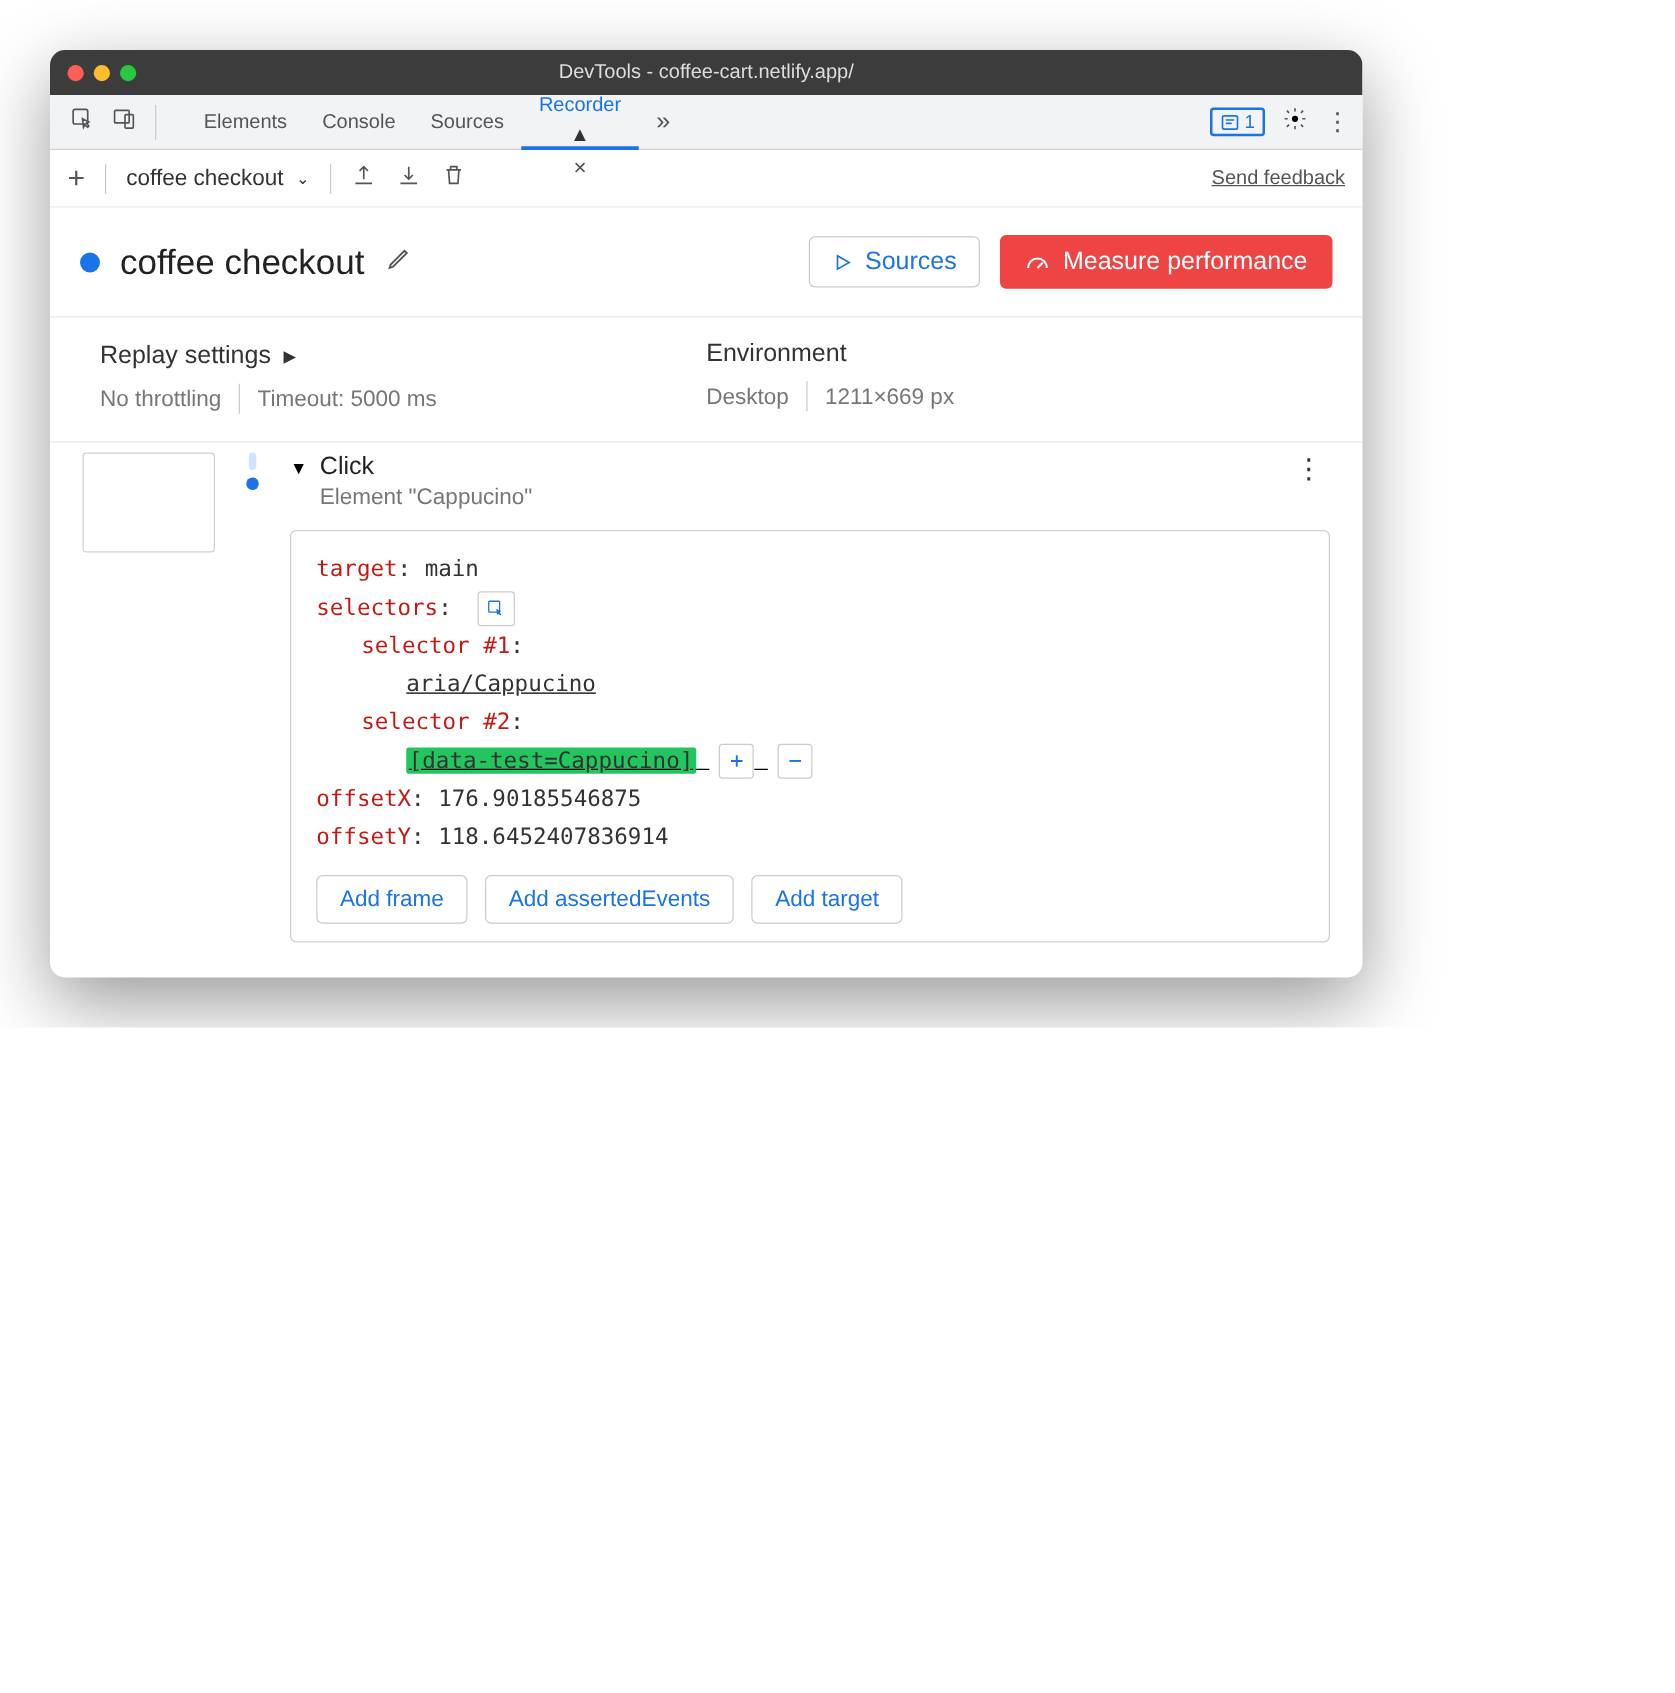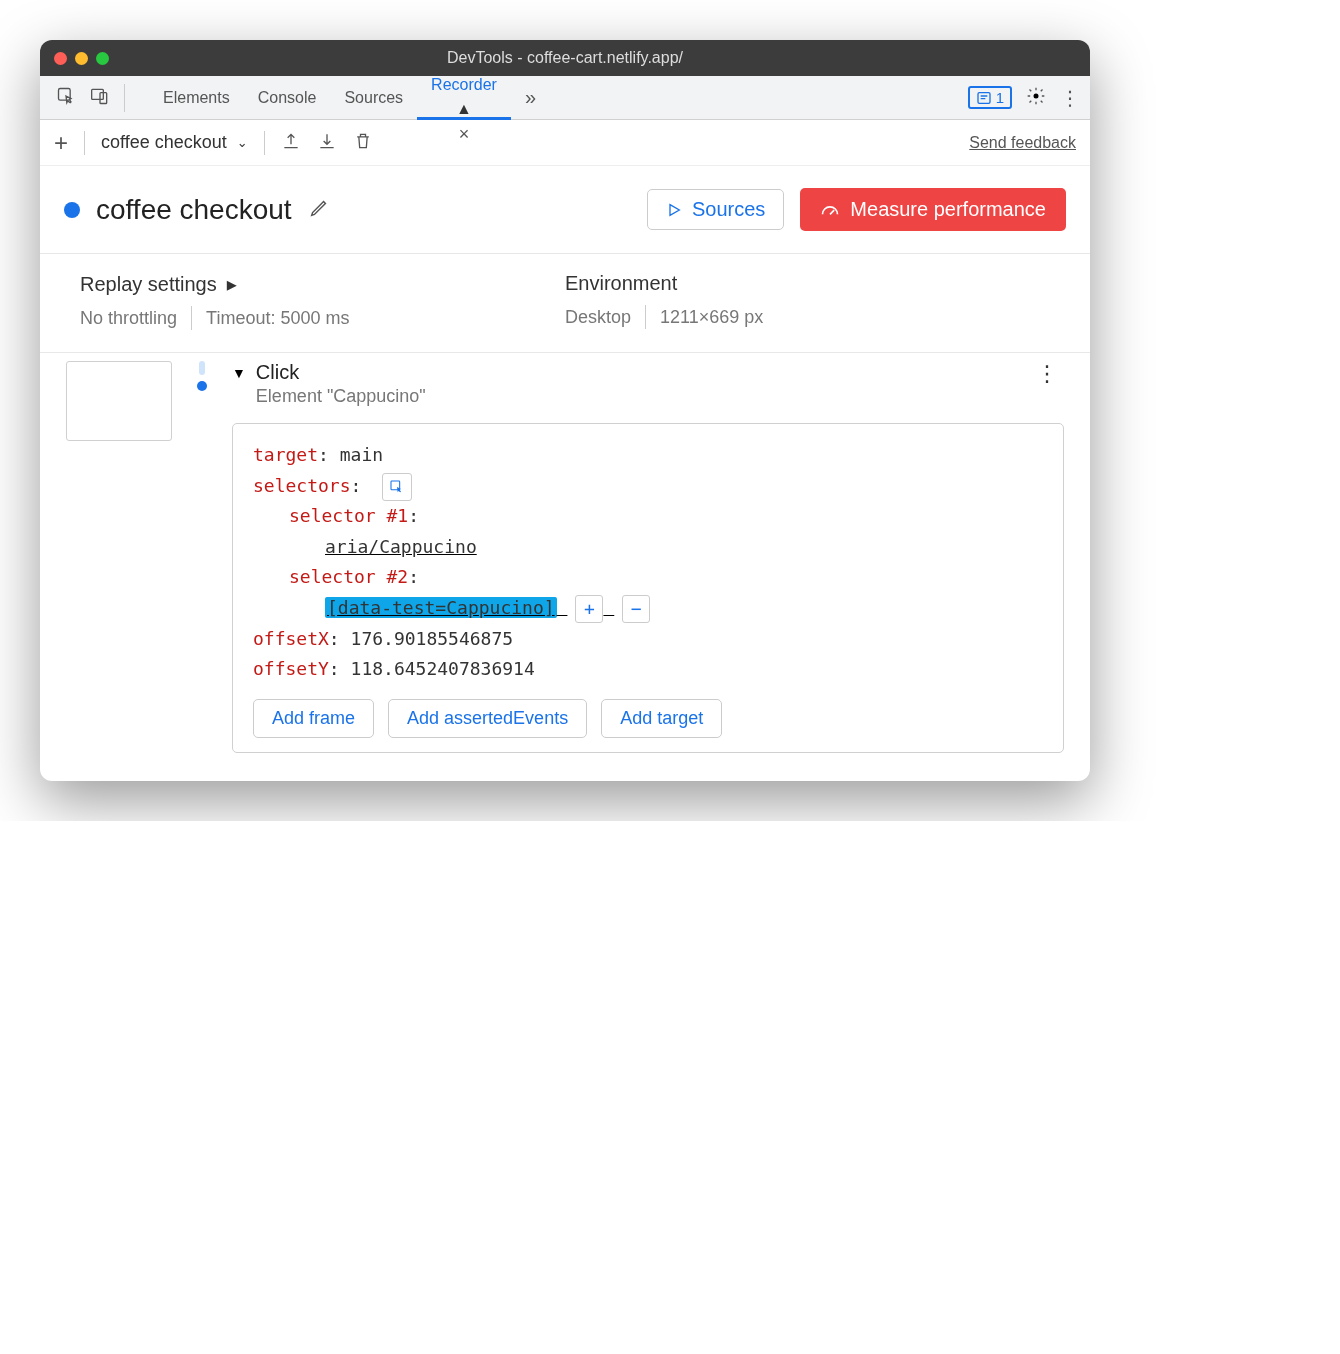--- a/index.html
+++ b/index.html
@@ -160,21 +160,21 @@
   padding: 16px 20px 14px 20px;
   font-family: Menlo, Consolas, monospace;
   font-size: 18px;
   line-height: 1.7;
 }
 .key { color: #c41a16; }
 .val { color: #333; }
 .indent1 { padding-left: 36px; }
 .indent2 { padding-left: 72px; text-decoration: underline; }
 .sel-highlight {
-  background: #0ea5e9;
+  background: #22c55e;
   padding: 0 2px;
   border-radius: 2px;
 }
 .mini-btn {
   display: inline-flex;
   align-items: center;
   justify-content: center;
   width: 28px;
   height: 28px;
   border: 1px solid #ccc;

